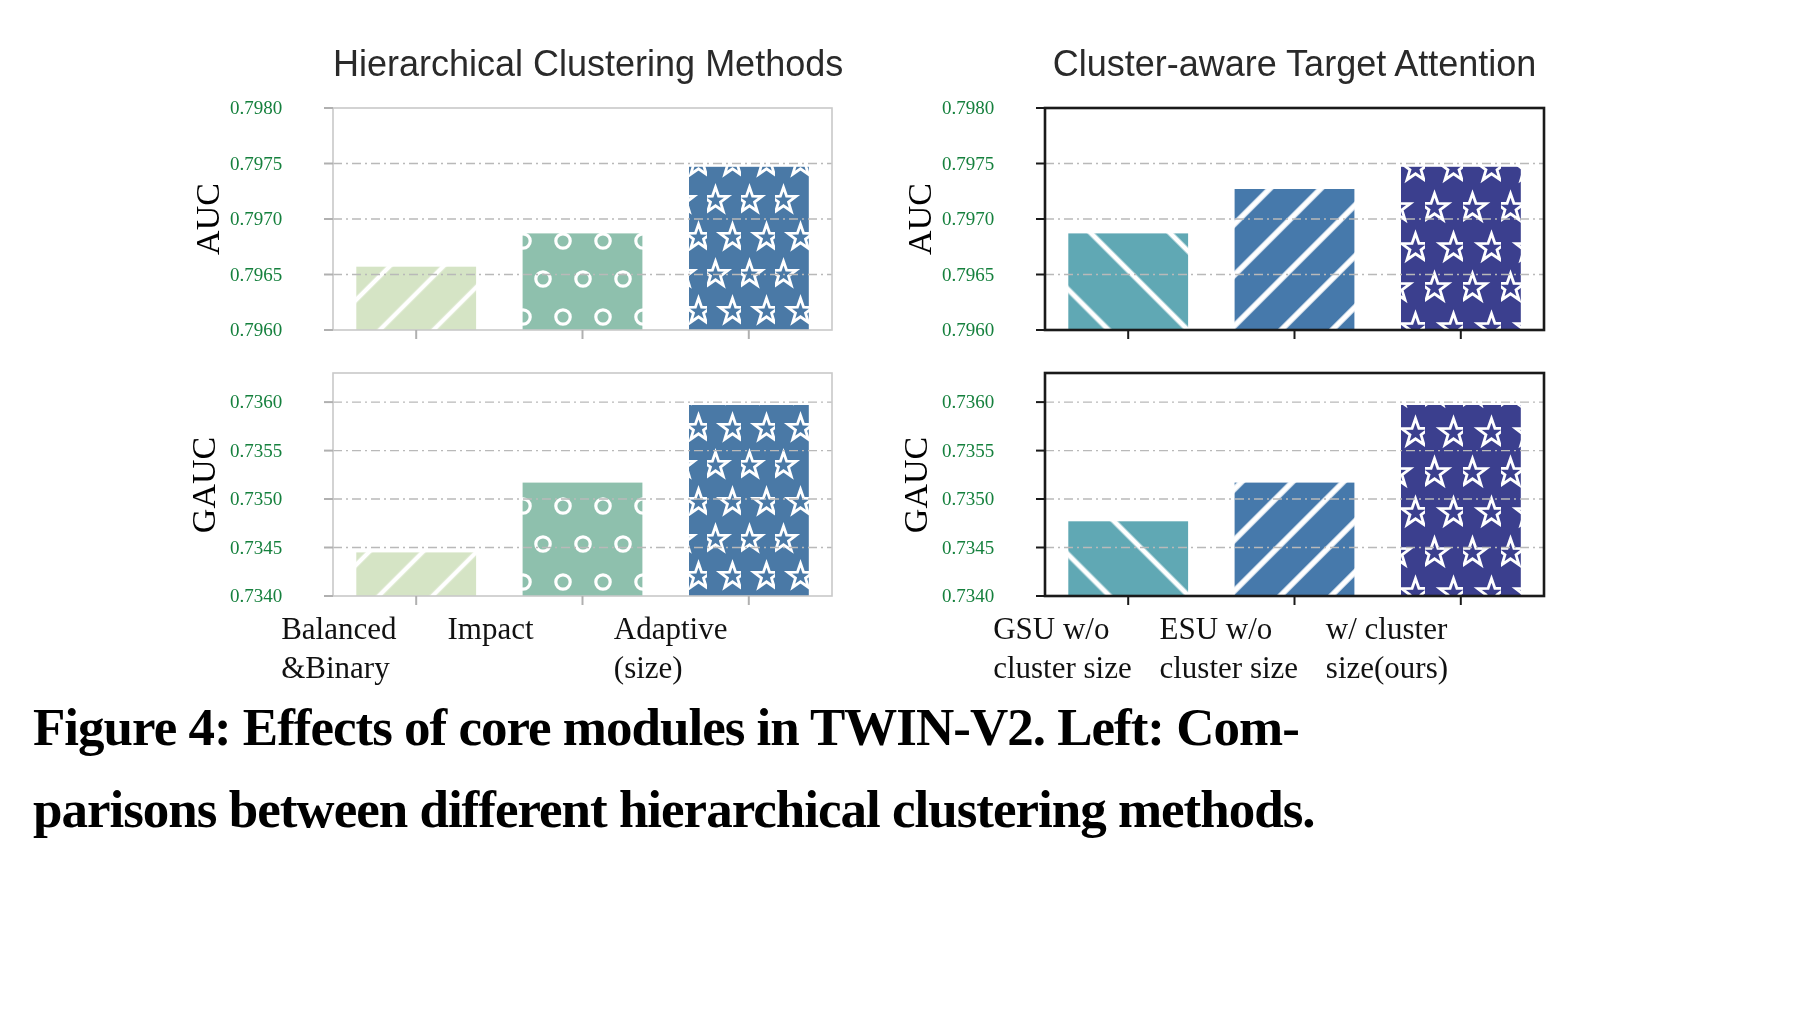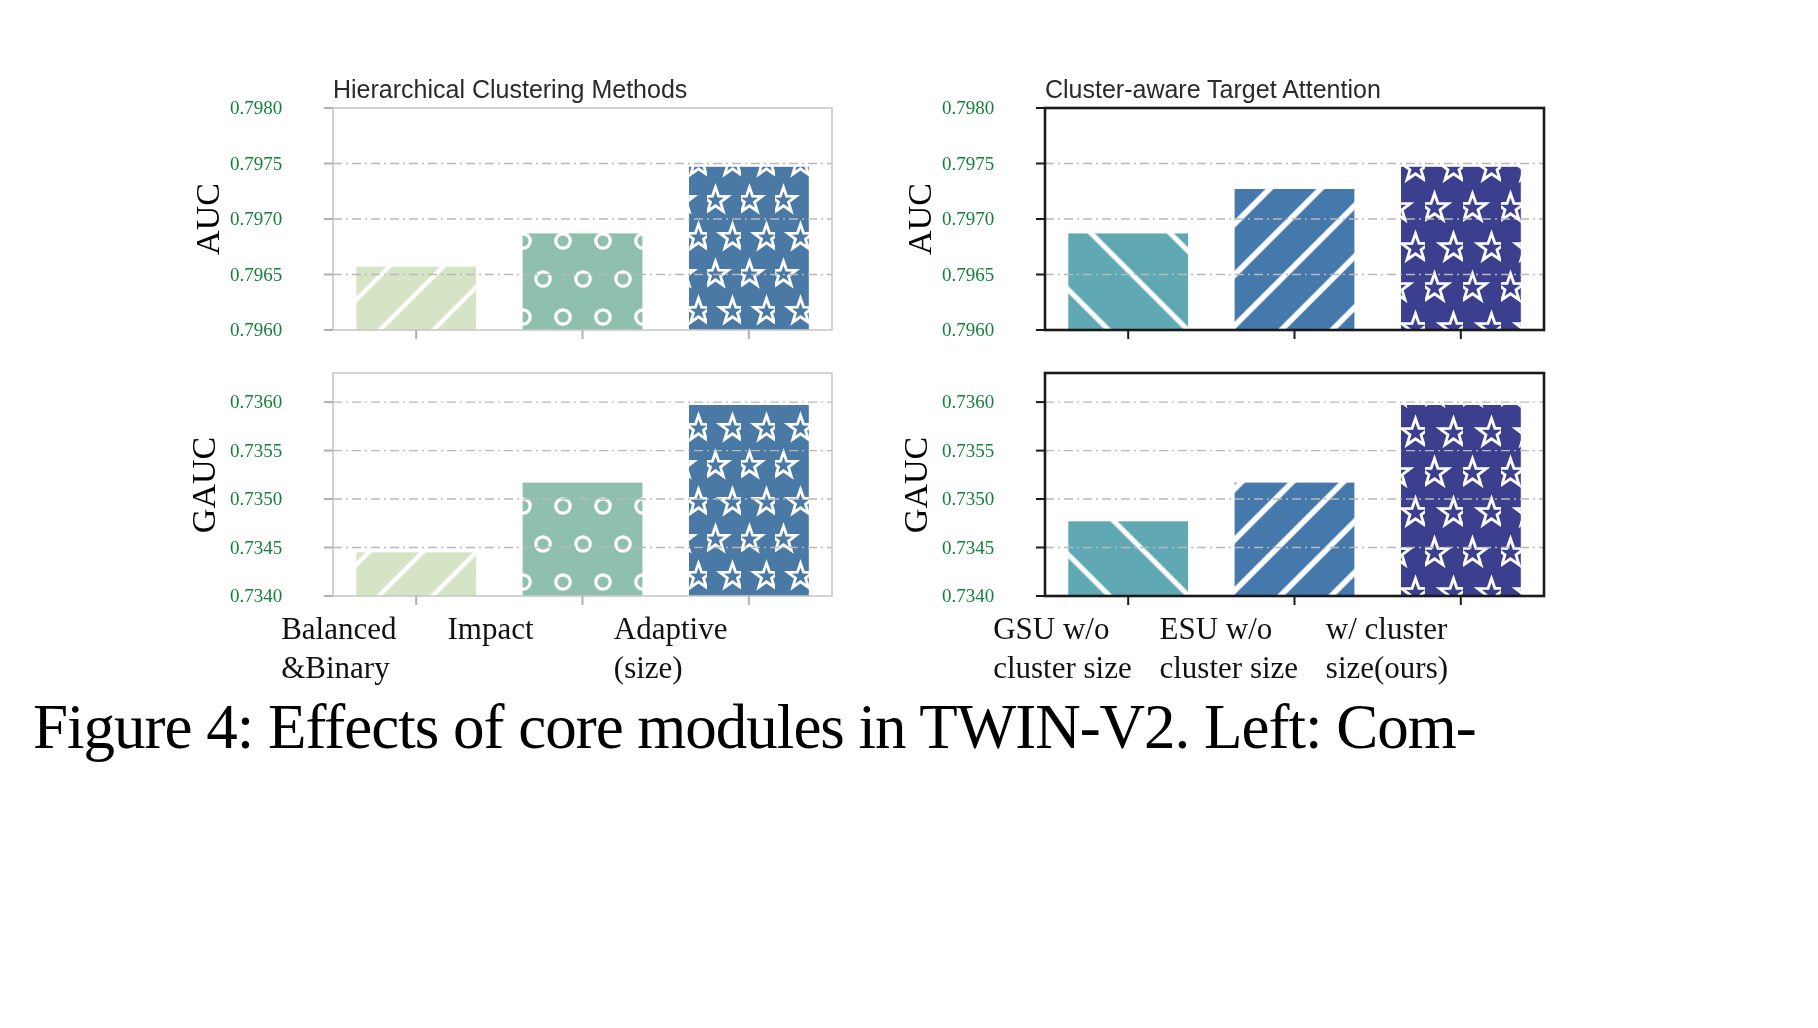--- a/index.html
+++ b/index.html
@@ -1,26 +1,26 @@
 <!DOCTYPE html>
 <html><head>
 <meta charset="utf-8">
 <style>
   html,body{margin:0;padding:0;}
   body{width:1818px;height:1028px;background:#ffffff;position:relative;
        font-family:"Liberation Serif",serif;color:#000;overflow:hidden;}
-  .chart-title{position:absolute;
-       font-family:"Liberation Sans",sans-serif;font-size:25px;color:#2a2a2a;white-space:nowrap;margin-top:32px;}
+  .chart-title{position:absolute;text-align:center;
+       font-family:"Liberation Sans",sans-serif;font-size:36px;color:#2a2a2a;white-space:nowrap;}
   .ylabel{position:absolute;font-size:34px;color:#000;white-space:nowrap;
        transform:translate(-50%,-50%) rotate(-90deg);}
   .ytick{position:absolute;width:126px;text-align:center;font-size:19px;height:36px;line-height:36px;color:#15803d;}
   .catlabel{position:absolute;text-align:left;font-size:31px;line-height:39px;
        white-space:pre-line;color:#111;}
   .plot{position:absolute;overflow:visible;}
-  .caption{position:absolute;left:33px;top:686px;font-weight:normal;font-size:63px;
+  .caption{position:absolute;left:33px;top:686px;font-weight:bold;font-size:53px;
        line-height:82px;letter-spacing:-1px;color:#000;}
   .cap-line{white-space:nowrap;}
 </style>
 </head>
 <body>
 
 <div class="chart-title" style="left:333px;top:43px;width:499px">Hierarchical Clustering Methods</div>
 <div class="chart-title" style="left:1045px;top:43px;width:499px">Cluster-aware Target Attention</div>
 
 <div class="ylabel" style="left:208px;top:219px">AUC</div>
@@ -164,20 +164,21 @@
       <line x1="-9" x2="0" y1="77.6" y2="77.6" stroke="#1a1a1a" stroke-width="2"></line>
       <line x1="-9" x2="0" y1="29.1" y2="29.1" stroke="#1a1a1a" stroke-width="2"></line>
       <line x1="83.2" x2="83.2" y1="223" y2="232" stroke="#1a1a1a" stroke-width="2"></line>
       <line x1="249.5" x2="249.5" y1="223" y2="232" stroke="#1a1a1a" stroke-width="2"></line>
       <line x1="415.8" x2="415.8" y1="223" y2="232" stroke="#1a1a1a" stroke-width="2"></line>
     </svg>
   </div>
 
 <div class="caption">
   <div class="cap-line">Figure 4: Effects of core modules in TWIN-V2. Left: Com-</div>
+  <div class="cap-line">parisons between different hierarchical clustering methods.</div>
 </div>
 
 <div class="ytick" style="left: 193px; top: 312px;">0.7960</div>
 <div class="ytick" style="left: 193px; top: 256.5px;">0.7965</div>
 <div class="ytick" style="left: 193px; top: 201px;">0.7970</div>
 <div class="ytick" style="left: 193px; top: 145.5px;">0.7975</div>
 <div class="ytick" style="left: 193px; top: 90px;">0.7980</div>
 <div class="ytick" style="left: 193px; top: 578px;">0.7340</div>
 <div class="ytick" style="left: 193px; top: 529.522px;">0.7345</div>
 <div class="ytick" style="left: 193px; top: 481.043px;">0.7350</div>

